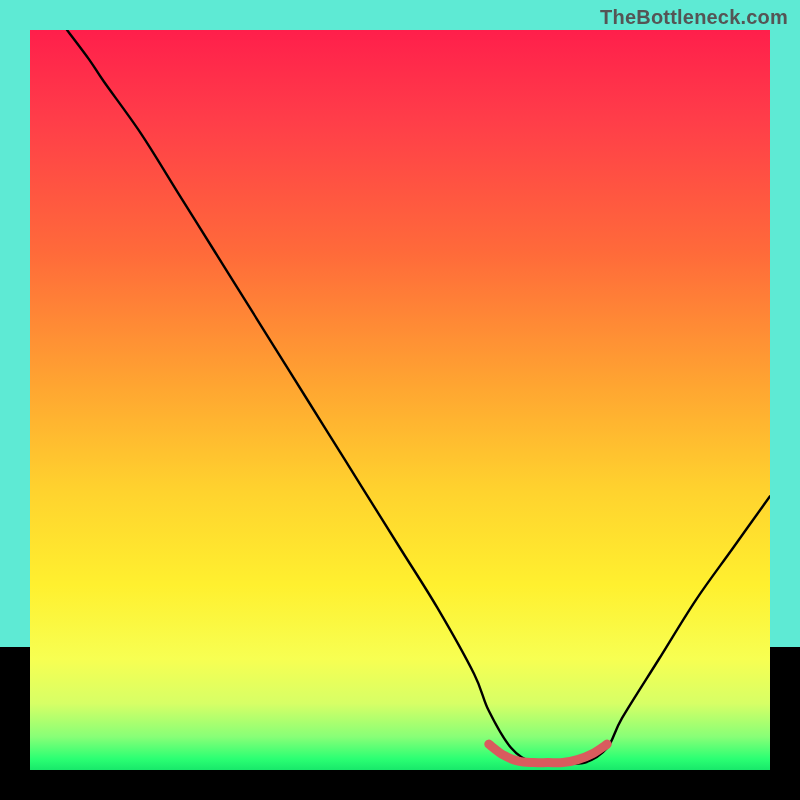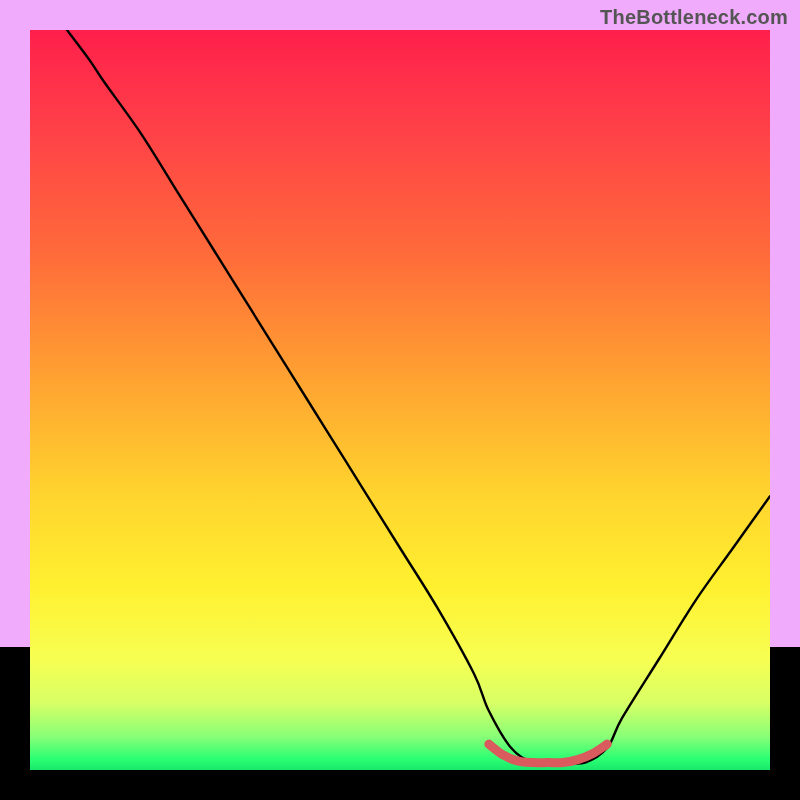--- a/index.html
+++ b/index.html
@@ -8,21 +8,21 @@
     width: 800px;
     height: 800px;
     background: #000;
     font-family: Arial, Helvetica, sans-serif;
     overflow: hidden;
   }
   .frame {
     position: relative;
     width: 800px;
     height: 647px;
-    background: #f0abfc;
+    background: #5eead4;
   }
   .watermark {
     position: absolute;
     top: 6px;
     right: 12px;
     color: #555;
     font-size: 20px;
     font-weight: 600;
     letter-spacing: 0.2px;
     user-select: none;

